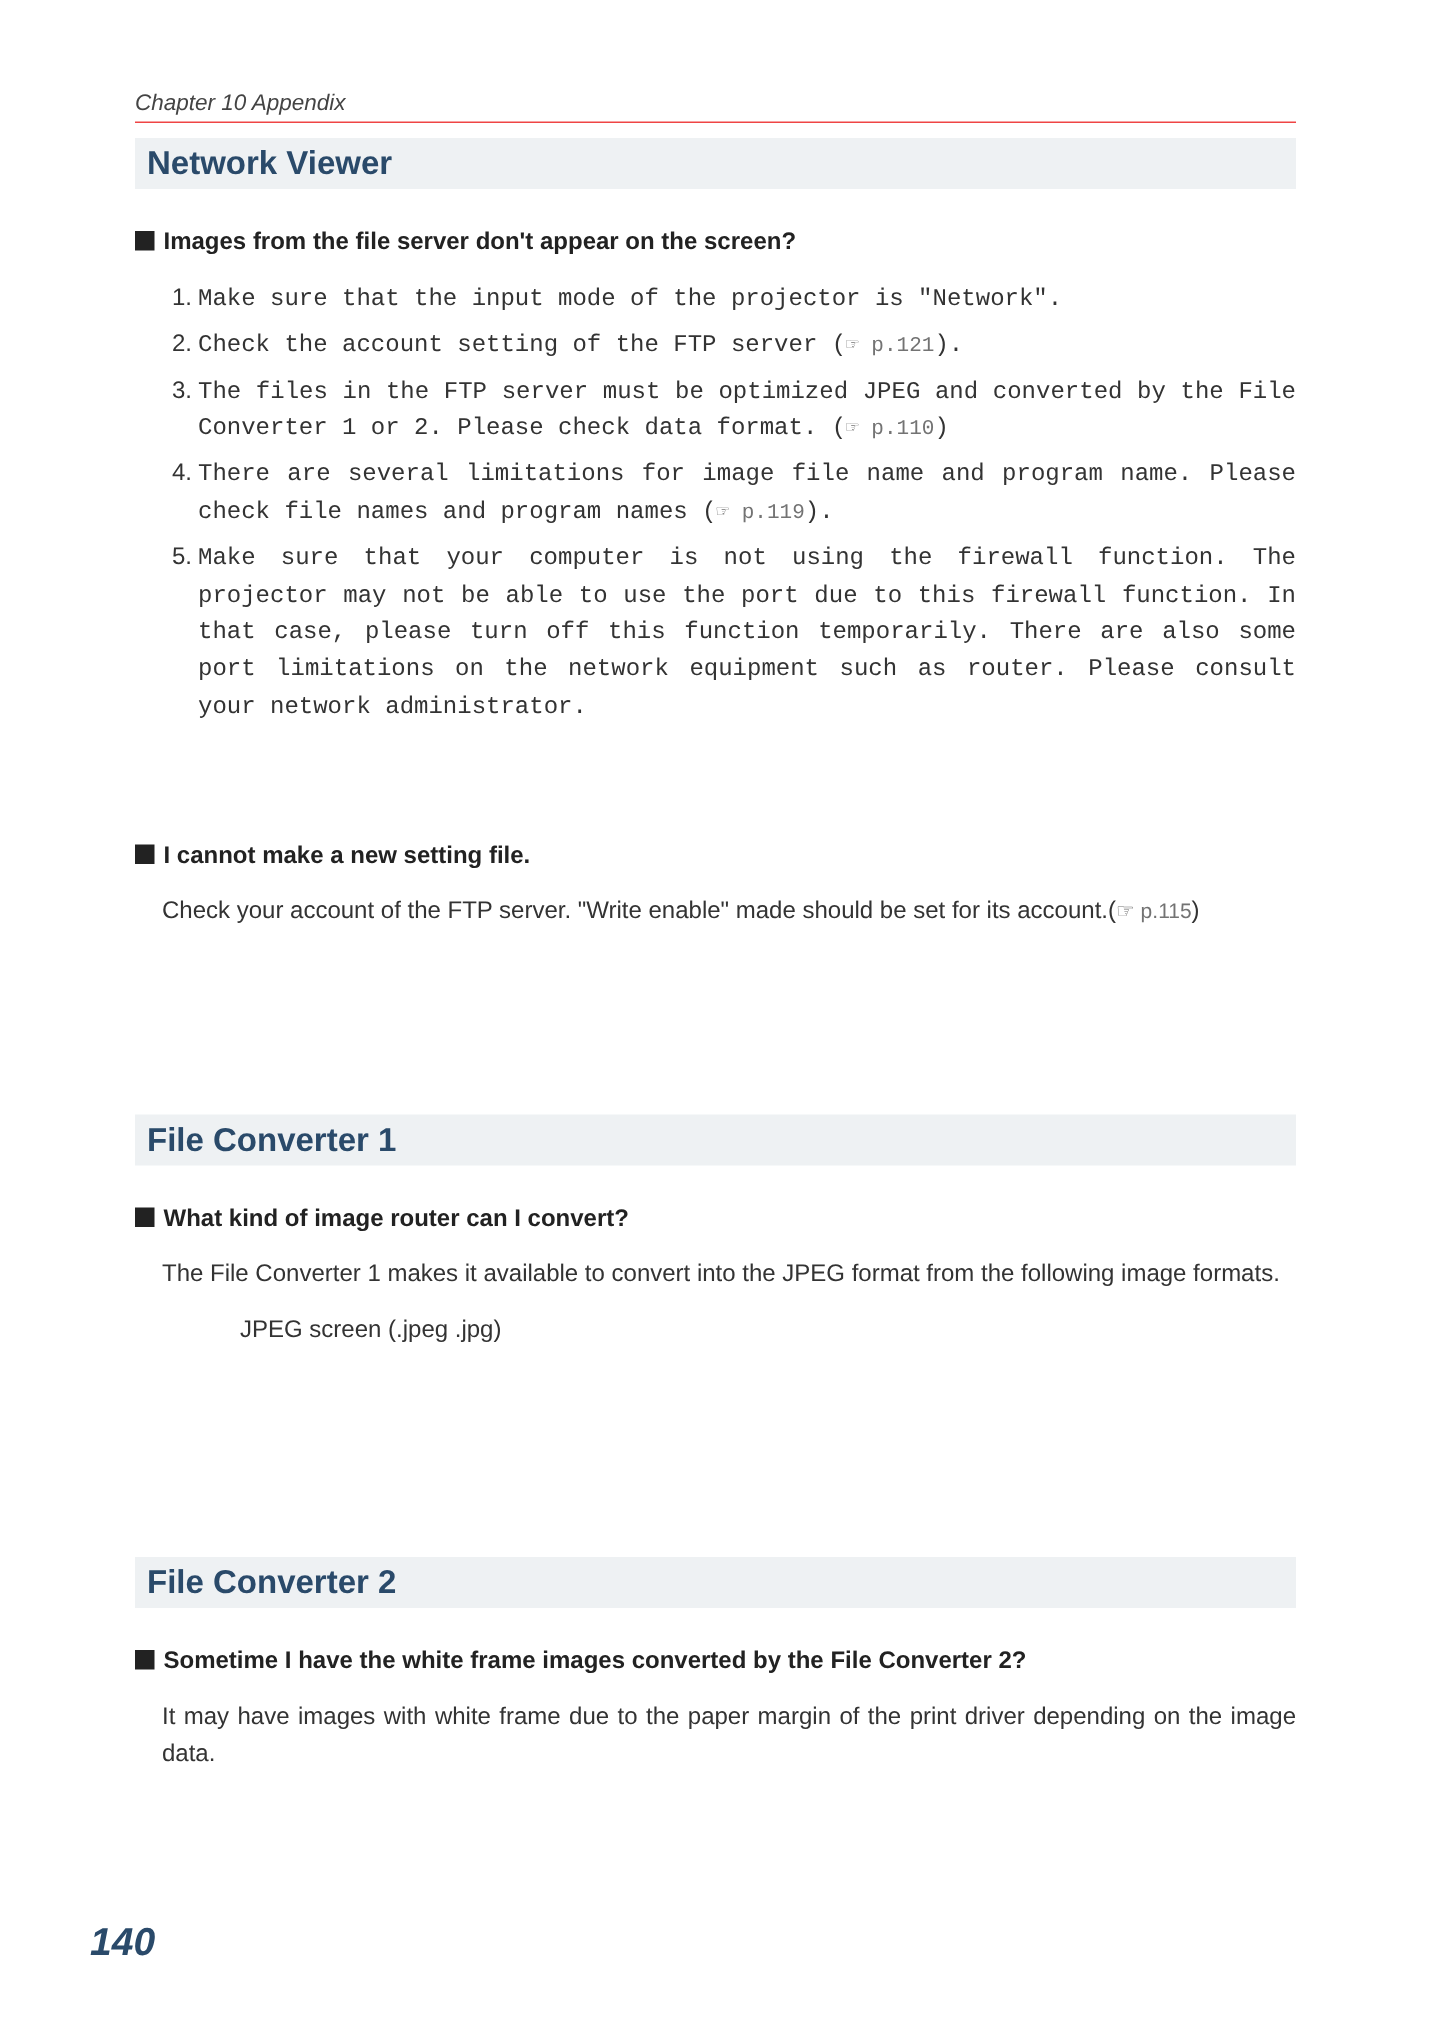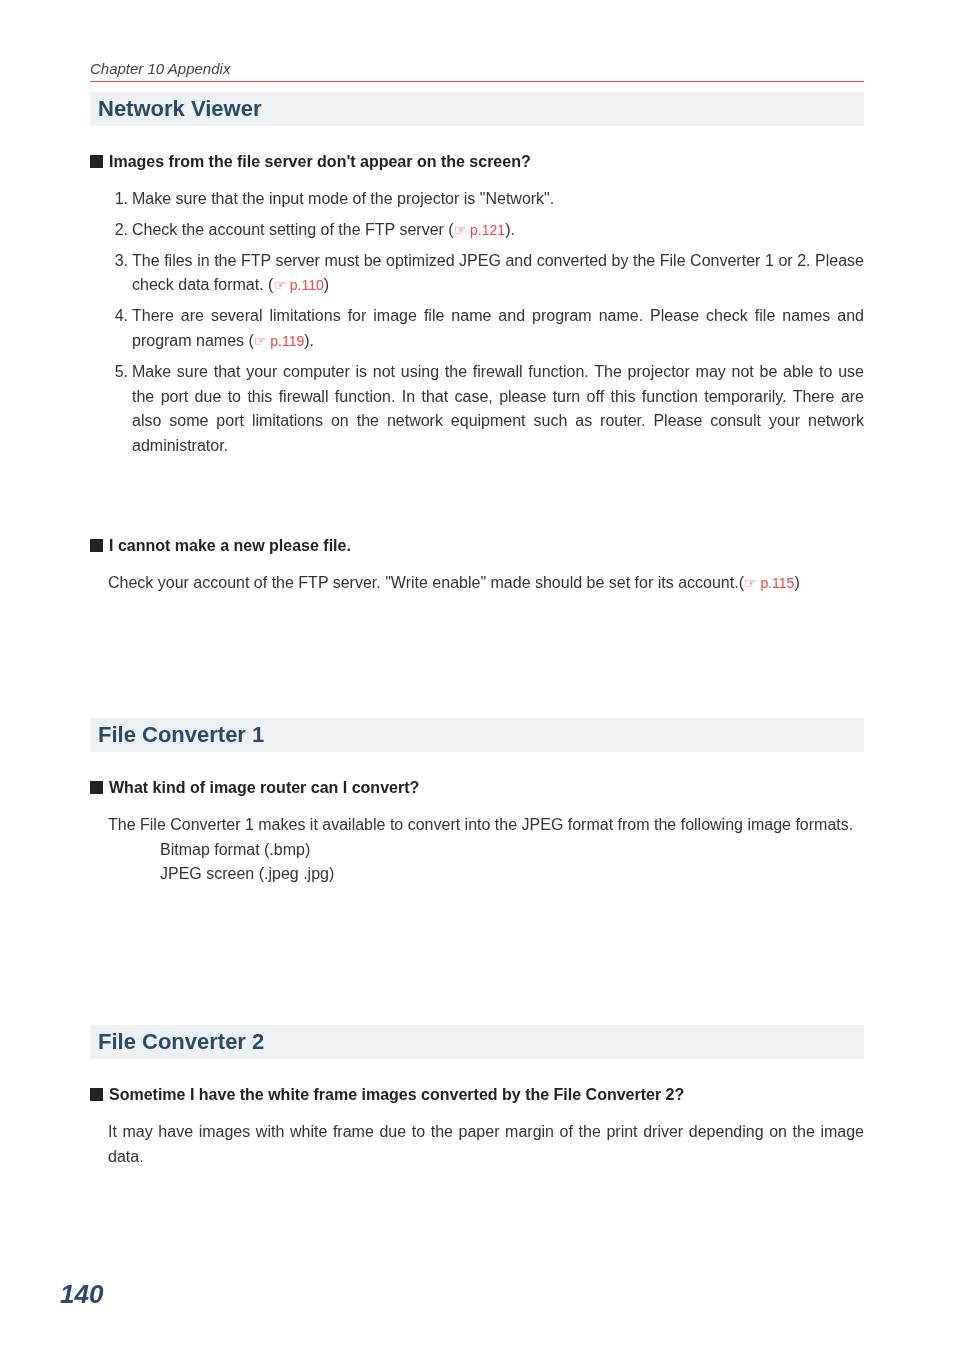--- a/index.html
+++ b/index.html
@@ -56,24 +56,25 @@
   }
   .numbered-item .num {
     flex: 0 0 auto;
     width: 20px;
     text-align: right;
     margin-right: 4px;
   }
   .numbered-item .body {
     flex: 1;
     text-align: justify;
+    font-family: Liberation Mono, monospace;
   }
   .ref {
     font-size: 14px;
-    color: #ef4444;
+    color: #737373;
   }
   .para {
     margin: 14px 0 24px 18px;
     font-size: 16px;
     line-height: 1.55;
     color: #333;
     text-align: justify;
   }
   .formats-list {
     margin: 0 0 0 70px;
@@ -124,36 +125,35 @@
   </div>
   <div class="numbered-item">
     <span class="num">5.</span>
     <span class="body">Make sure that your computer is not using the firewall function. The projector may not be able to use the port due to this firewall function. In that case, please turn off this function temporarily. There are also some port limitations on the network equipment such as router. Please consult your network administrator.</span>
   </div>
 </div>
 
 <div class="section-gap-small"></div>
 
 <div class="question">
-  <span class="square"></span><span>I cannot make a new please file.</span>
+  <span class="square"></span><span>I cannot make a new setting file.</span>
 </div>
 
 <div class="para"><span>Check your account of the FTP server. "Write enable"  made should be set for its account.(</span><span class="ref">☞ p.115</span><span>)</span></div>
 
 <div class="section-gap-big"></div>
 
 <div class="section-heading">File Converter 1</div>
 
 <div class="question">
   <span class="square"></span><span>What kind of image router can I convert?</span>
 </div>
 
-<div class="para" style="margin-bottom:0">The File Converter 1 makes it available to convert into the JPEG format from the following image formats.</div>
+<div class="para" style="margin-bottom:13px">The File Converter 1 makes it available to convert into the JPEG format from the following image formats.</div>
 <div class="formats-list">
-  <div>Bitmap format (.bmp)</div>
   <div>JPEG screen (.jpeg .jpg)</div>
 </div>
 
 <div class="section-gap-big"></div>
 <div class="section-gap-small"></div>
 
 <div class="section-heading">File Converter 2</div>
 
 <div class="question">
   <span class="square"></span><span>Sometime I have the white frame images converted by the File Converter 2?</span>

